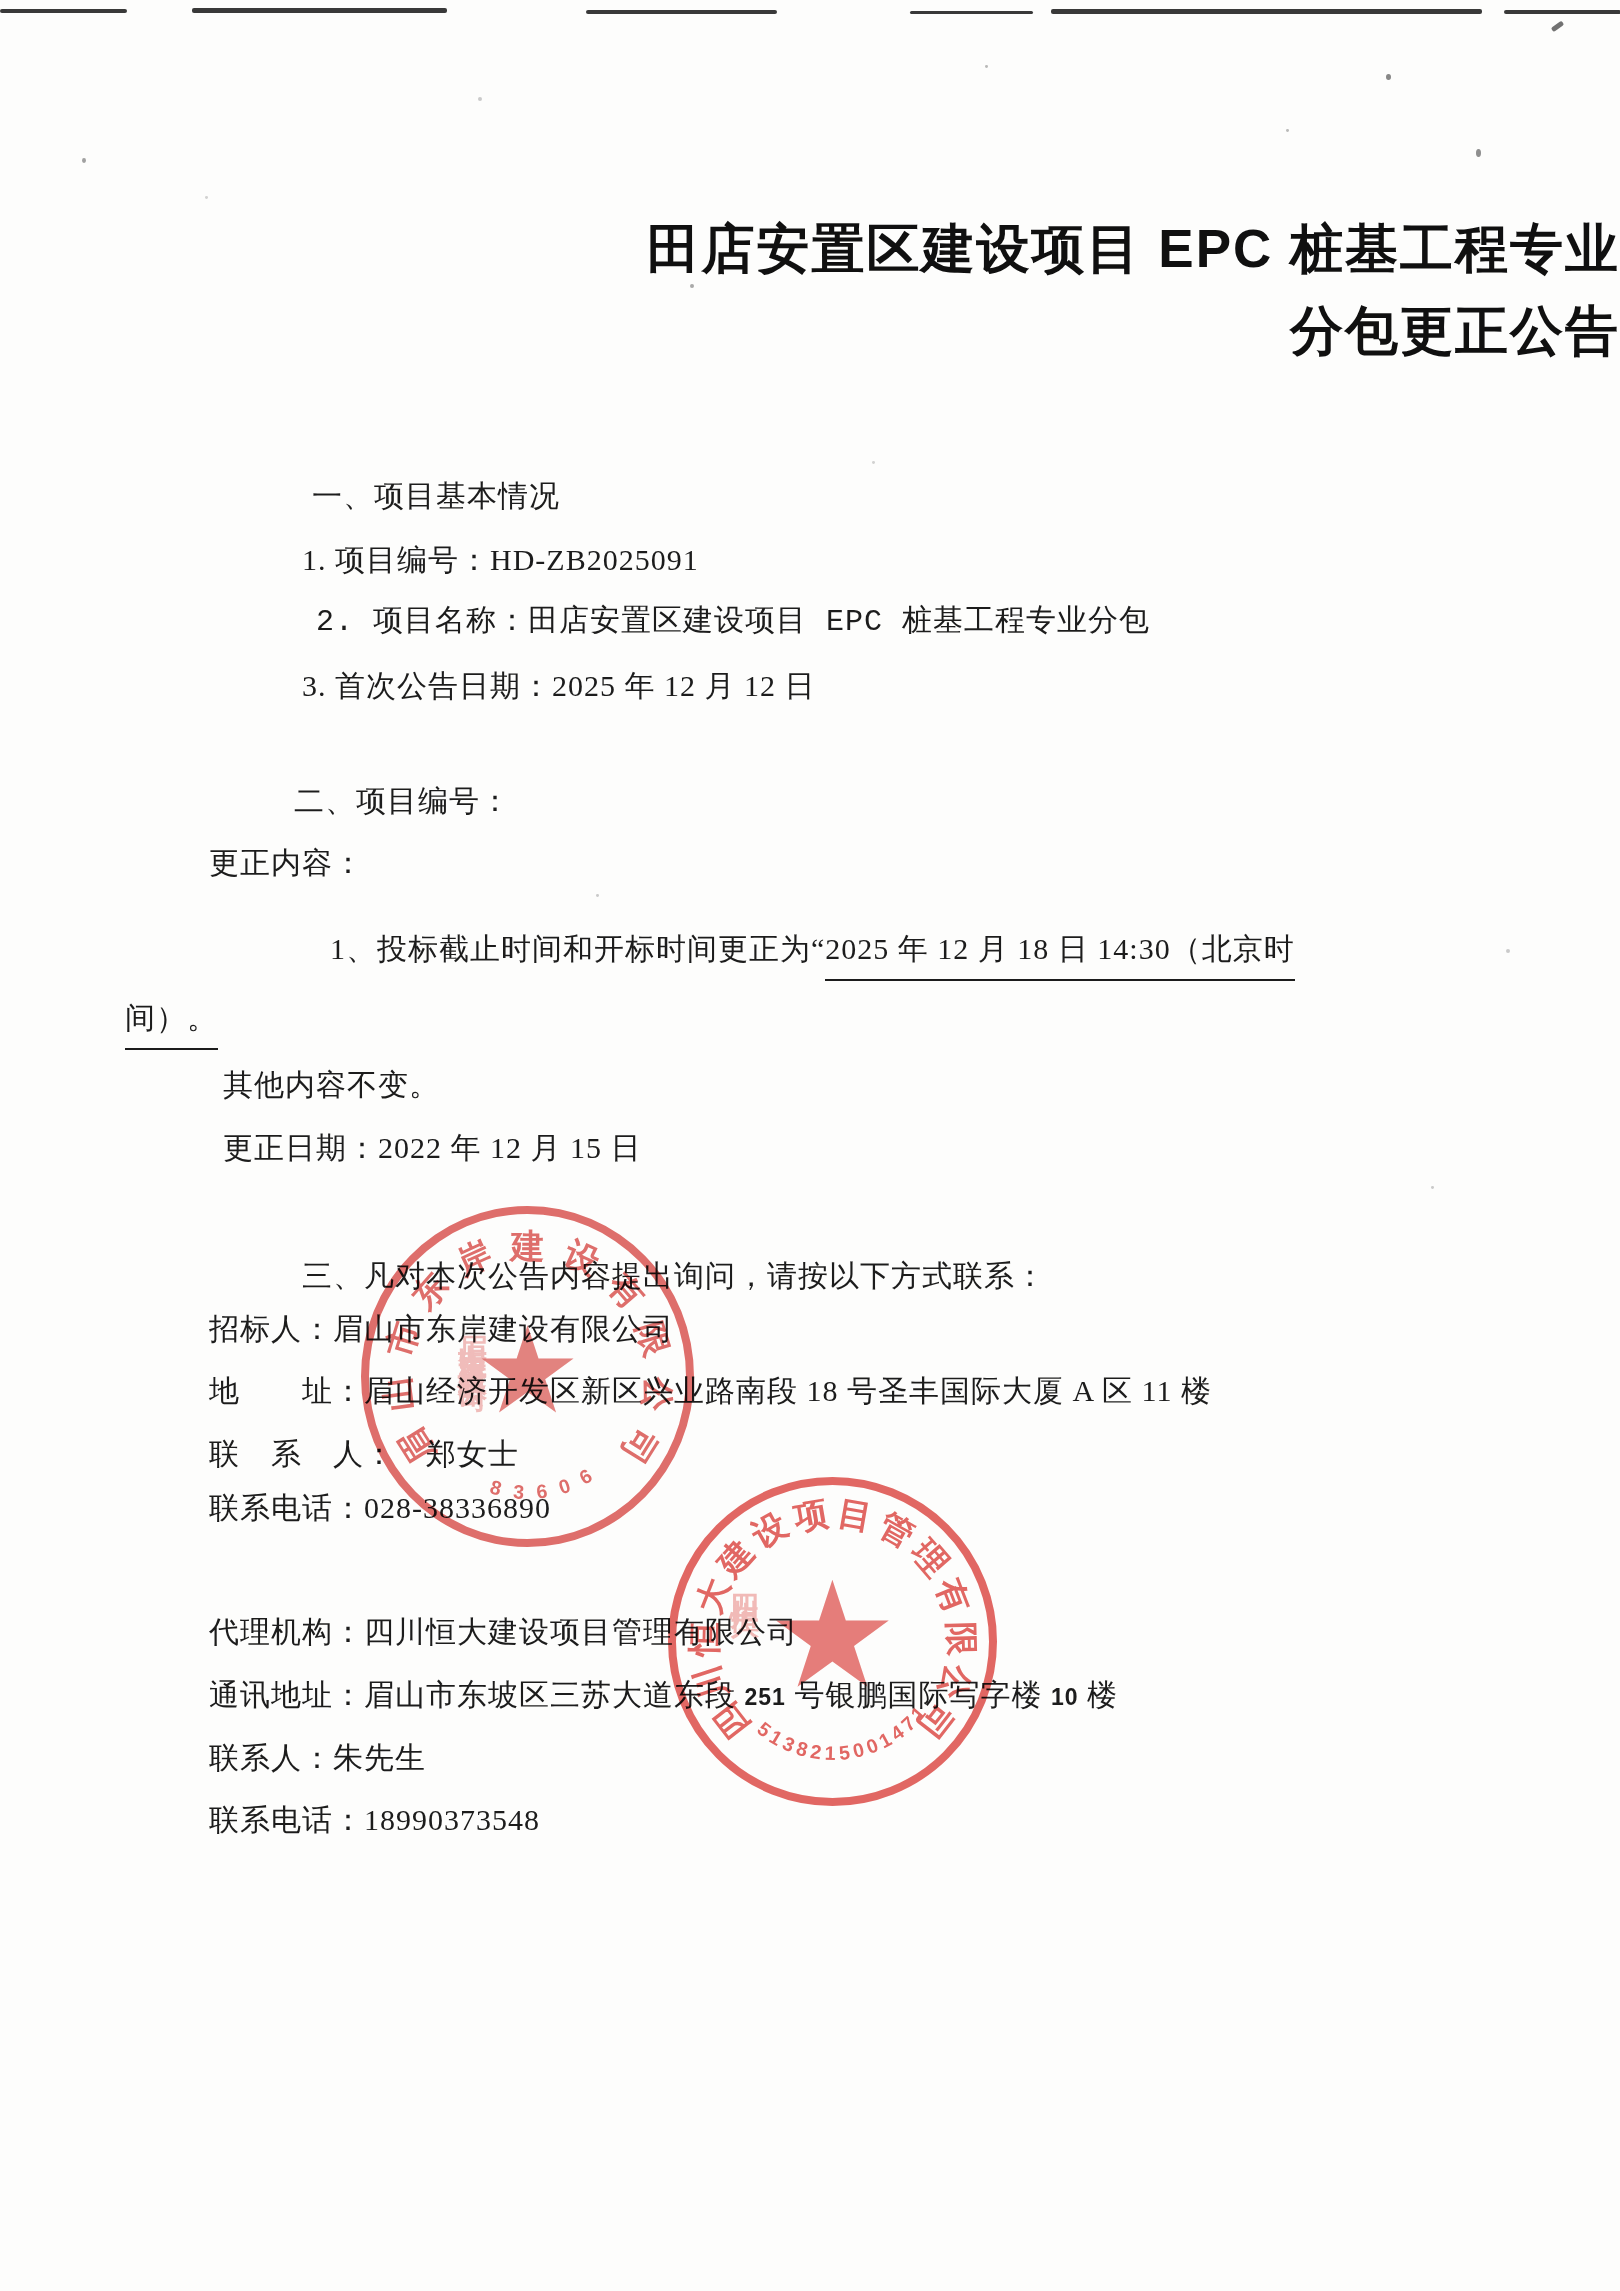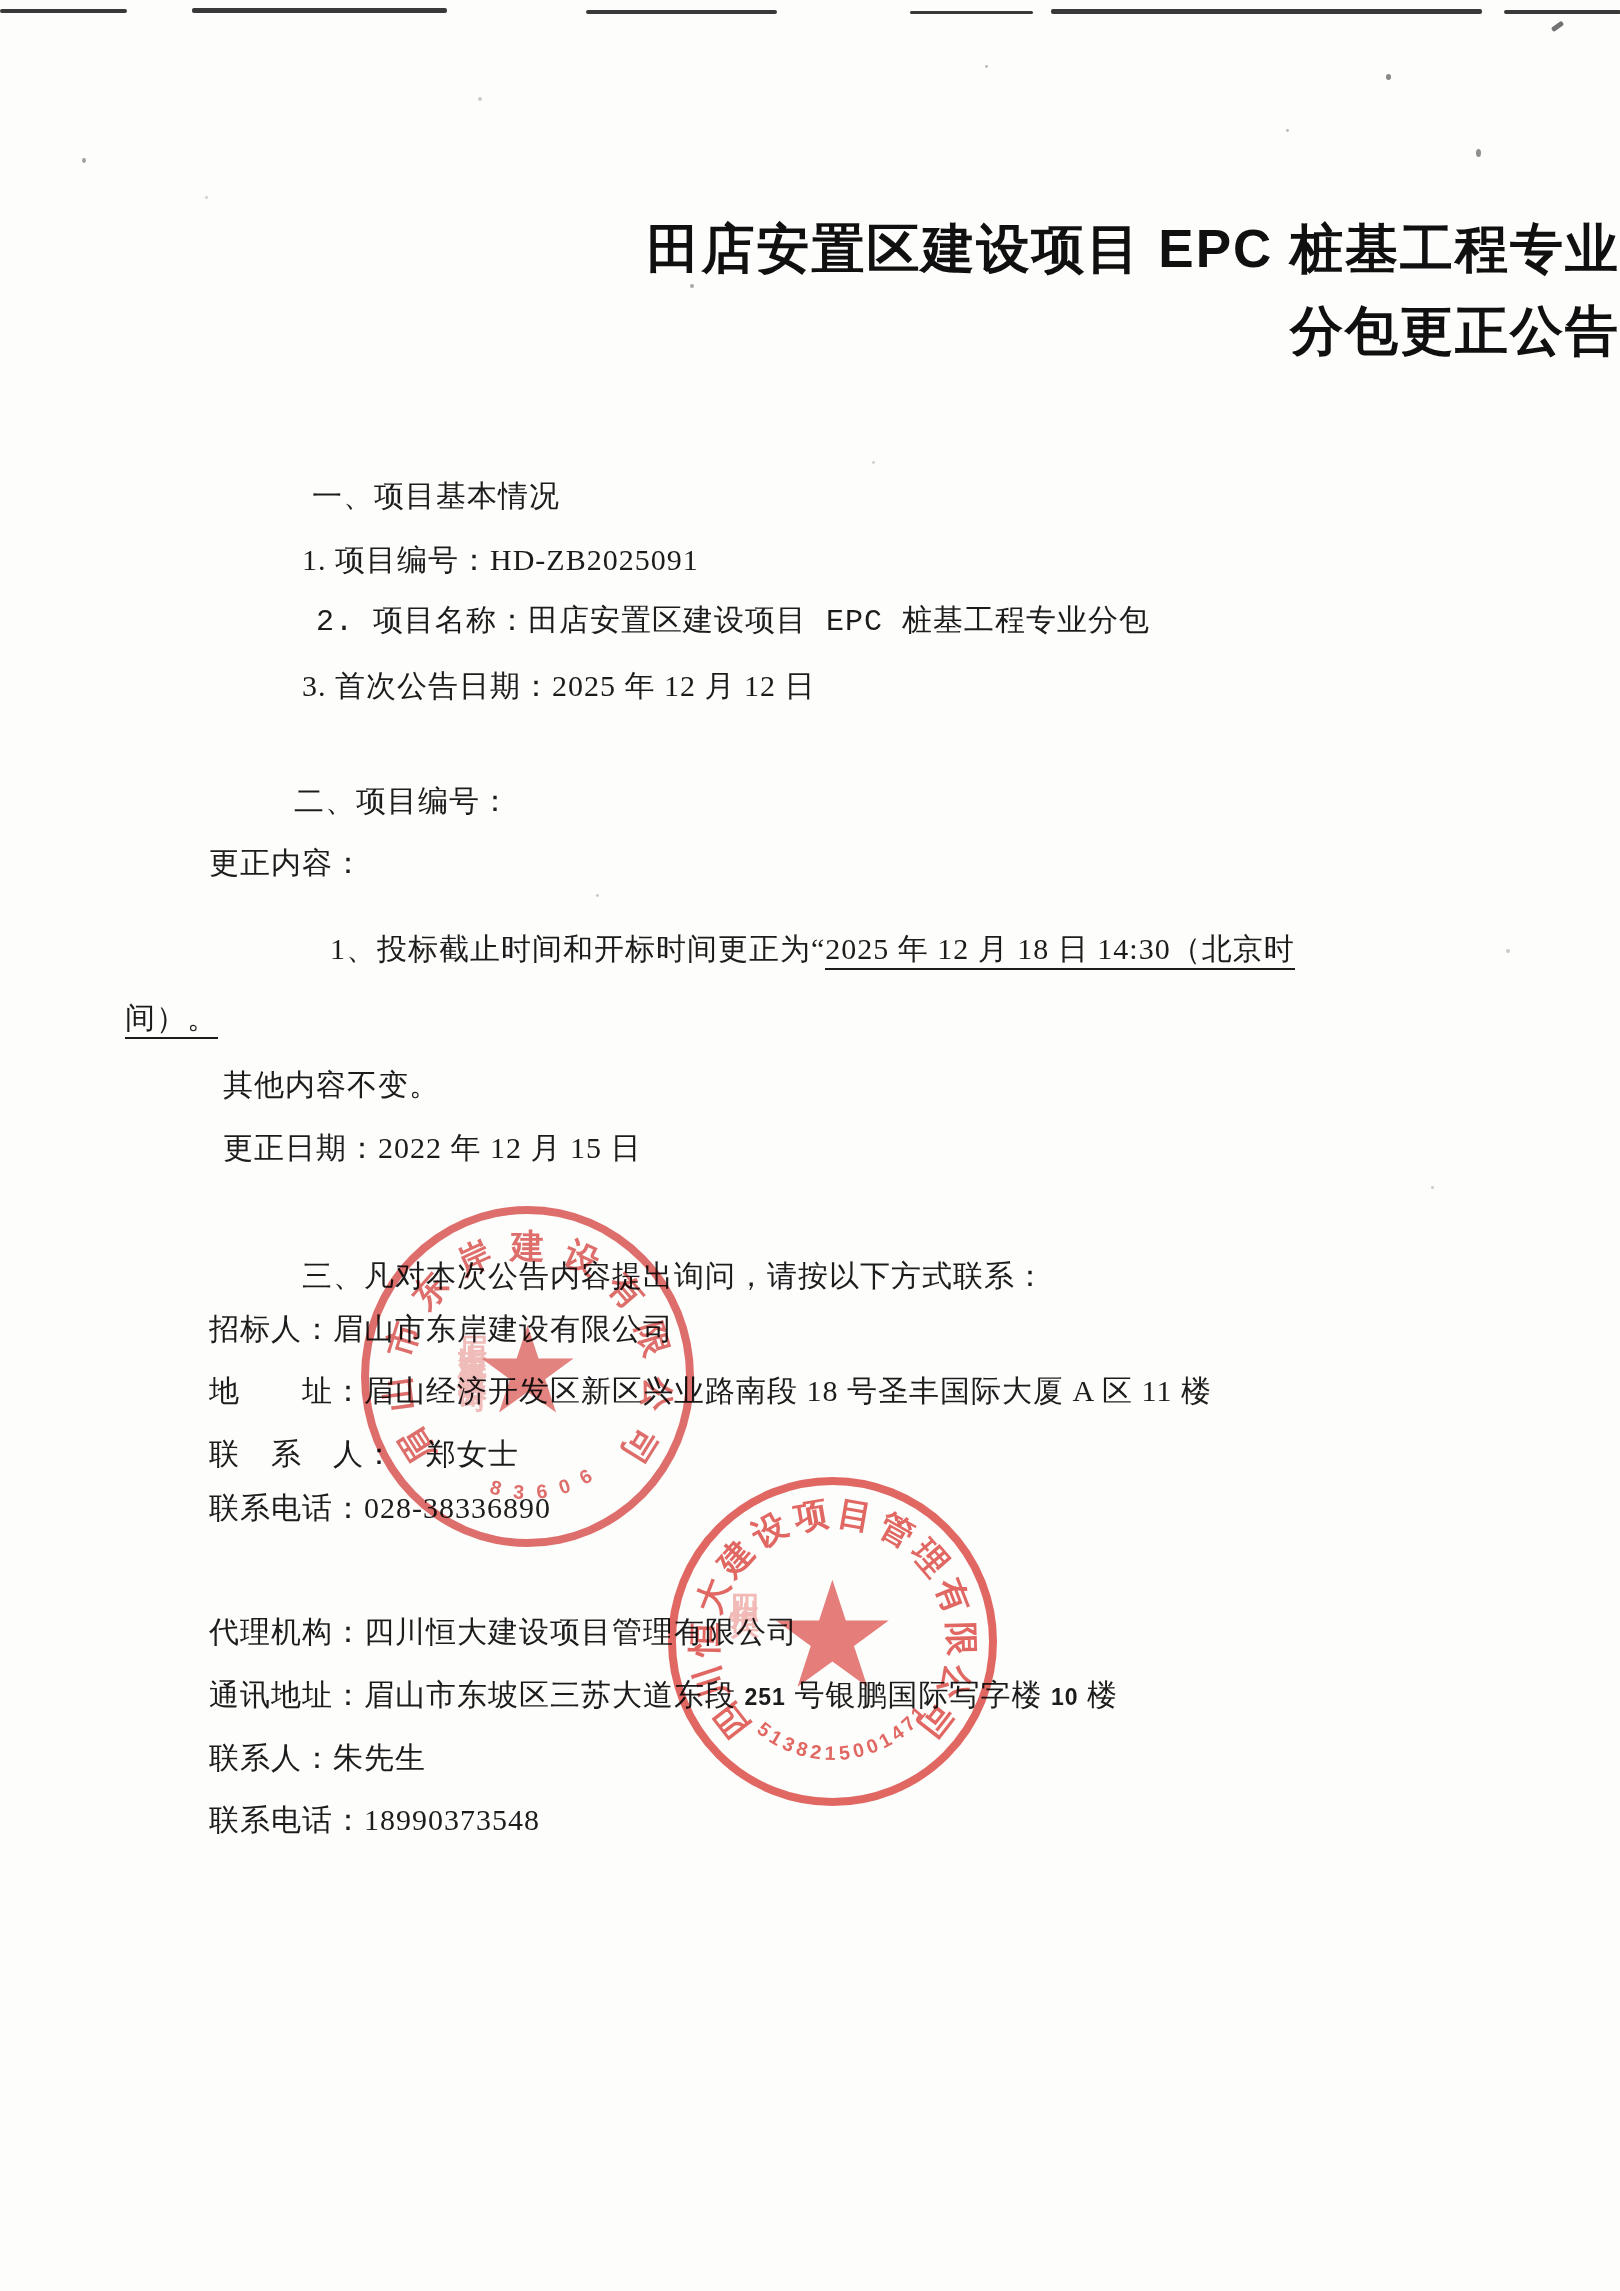--- a/index.html
+++ b/index.html
@@ -11,21 +11,21 @@
   
   .title{
     position:absolute;left:0;width:1620px;text-align:right;
     font-family:"Liberation Sans","DejaVu Sans",sans-serif;
     font-weight:700;font-size:53px;line-height:1.1;letter-spacing:2px;color:#101010;
   }
   .line{
     position:absolute;font-size:30px;line-height:1.3;white-space:nowrap;
     letter-spacing:1px;color:#1c1c1c;
   }
-  .ul{border-bottom:2px solid #1c1c1c;padding-bottom:3px;}
+  .ul{border-bottom:2px solid #1c1c1c;padding-bottom:14px;}
   .num-sans{
     font-family:"Liberation Sans","DejaVu Sans",sans-serif;
     font-weight:700;font-size:23px;
   }
   
   .stamp{
     position:absolute;border-radius:50%;box-sizing:border-box;
     border:8.8px solid currentColor;
     mix-blend-mode:multiply;opacity:.82;pointer-events:none;
   }

